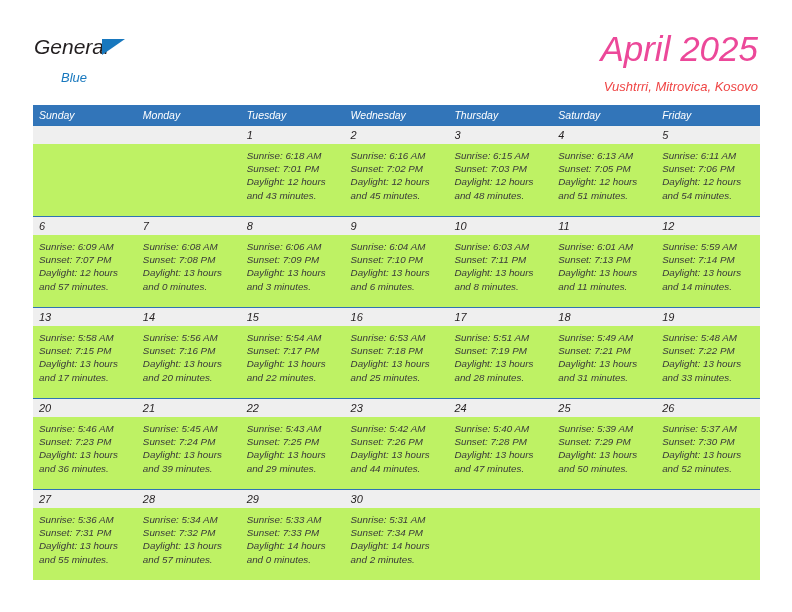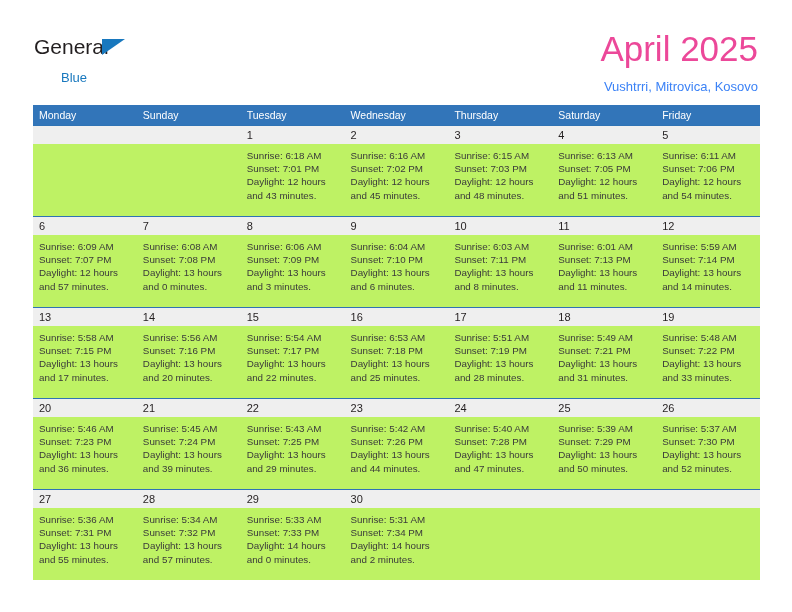--- a/index.html
+++ b/index.html
@@ -13,20 +13,21 @@
     font-family: "Liberation Sans", sans-serif;
     color: #231f20;
     overflow: hidden;
   }
 
   .page {
     position: relative;
     width: 776px;
     height: 612px;
     box-sizing: border-box;
+    font-style: italic;
   }
 
   
   .top {
     position: absolute;
     left: 0;
     top: 0;
     width: 792px;
     height: 100px;
   }
@@ -75,21 +76,21 @@
     color: #ec4899;
     text-align: right;
     line-height: 30px;
     white-space: nowrap;
   }
   .subtitle {
     position: absolute;
     right: 34px;
     top: 79px;
     font-size: 13px;
-    color: #3b82f6;
+    color: #ef4444;
     line-height: 15px;
     white-space: nowrap;
   }
 
   
   .calendar {
     position: absolute;
     left: 33px;
     top: 105px;
     width: 727px;
@@ -170,22 +171,22 @@
       <span class="logo-blue">Blue</span>
     </div>
 
     <div class="title">April 2025</div>
     <div class="subtitle">Vushtrri, Mitrovica, Kosovo</div>
   </div>
 
   <div class="calendar">
 
     <div class="cal-head">
+      <div class="hcell">Sunday</div>
       <div class="hcell">Monday</div>
-      <div class="hcell">Sunday</div>
       <div class="hcell">Tuesday</div>
       <div class="hcell">Wednesday</div>
       <div class="hcell">Thursday</div>
       <div class="hcell">Saturday</div>
       <div class="hcell">Friday</div>
     </div>
 
     <div class="week">
       <div class="week-numbers">
         <div class="ncell"></div>

